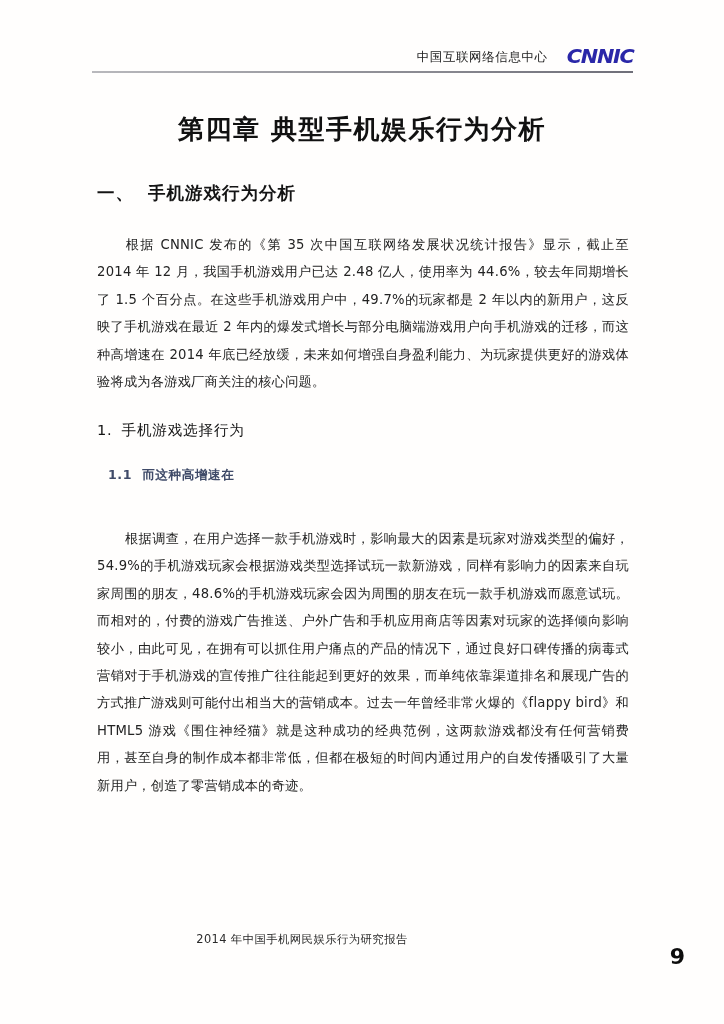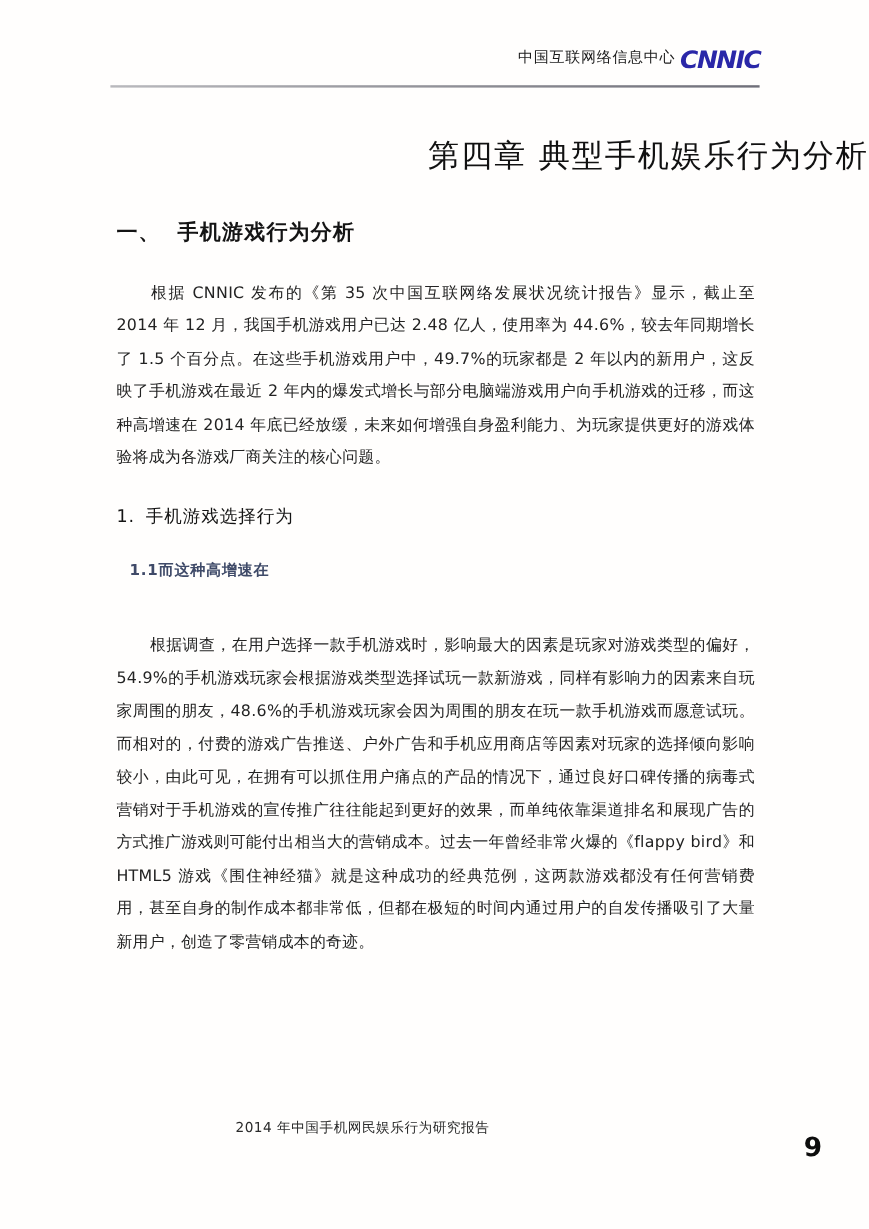--- a/index.html
+++ b/index.html
@@ -27,23 +27,23 @@
   
   .header {
     position: absolute;
     left: 92px;
     top: 40px;
     width: 540px;
     height: 34px;
   }
   .header-inner {
     display: flex;
-    align-items: flex-start;
+    align-items: flex-end;
     justify-content: flex-end;
-    gap: 5px;
+    gap: 20px;
     height: 26px;
   }
   .header-cn {
     font-family: "DejaVu Sans", "Liberation Sans", sans-serif;
     font-size: 12.5px;
     letter-spacing: 0.6px;
     color: #1b1b1b;
     white-space: nowrap;
   }
   .cnnic-logo {
@@ -65,23 +65,23 @@
     height: 2px;
     background: linear-gradient(to right, #b9b9bd 0%, #8e8e95 55%, #6f6f79 100%);
   }
 
   
   .chapter-title {
     position: absolute;
     left: 0;
     top: 112px;
     width: 724px;
-    text-align: right;
+    text-align: center;
     font-size: 26px;
-    font-weight: normal;
+    font-weight: bold;
     letter-spacing: 1.5px;
     color: #111111;
     font-family: "DejaVu Sans", "Liberation Sans", sans-serif;
   }
 
   
   .section-heading {
     position: absolute;
     left: 97px;
     top: 181px;
@@ -123,21 +123,21 @@
 
   .subheading-11 {
     position: absolute;
     left: 108px;
     top: 467px;
     font-size: 12.6px;
     font-weight: bold;
     letter-spacing: 0.6px;
     color: #3f4a68;
   }
-  .subheading-11 .num { margin-right: 0; }
+  .subheading-11 .num { margin-right: 10px; }
 
   
   .footer-title {
     position: absolute;
     left: 0;
     top: 932px;
     width: 604px;
     text-align: center;
     font-size: 11.4px;
     letter-spacing: 0.4px;

